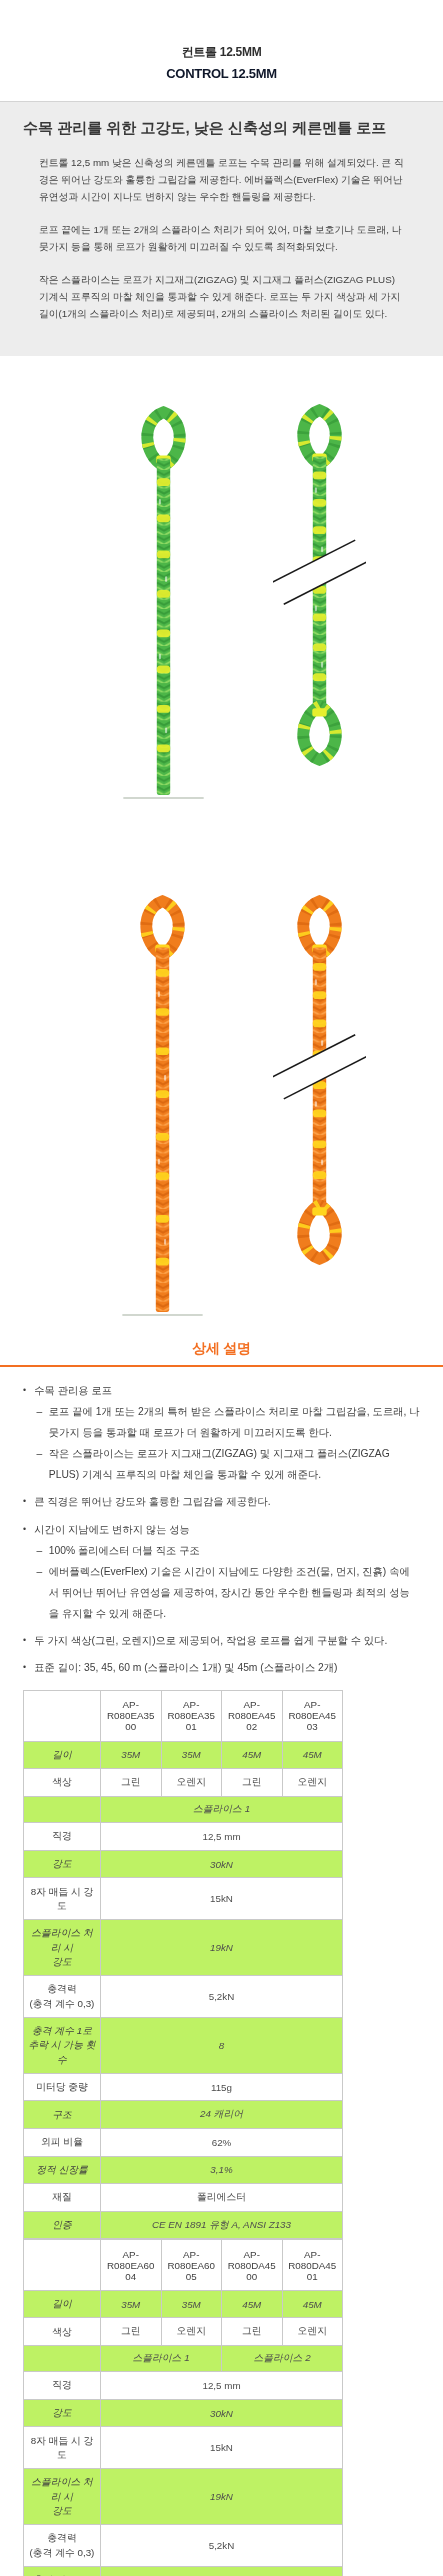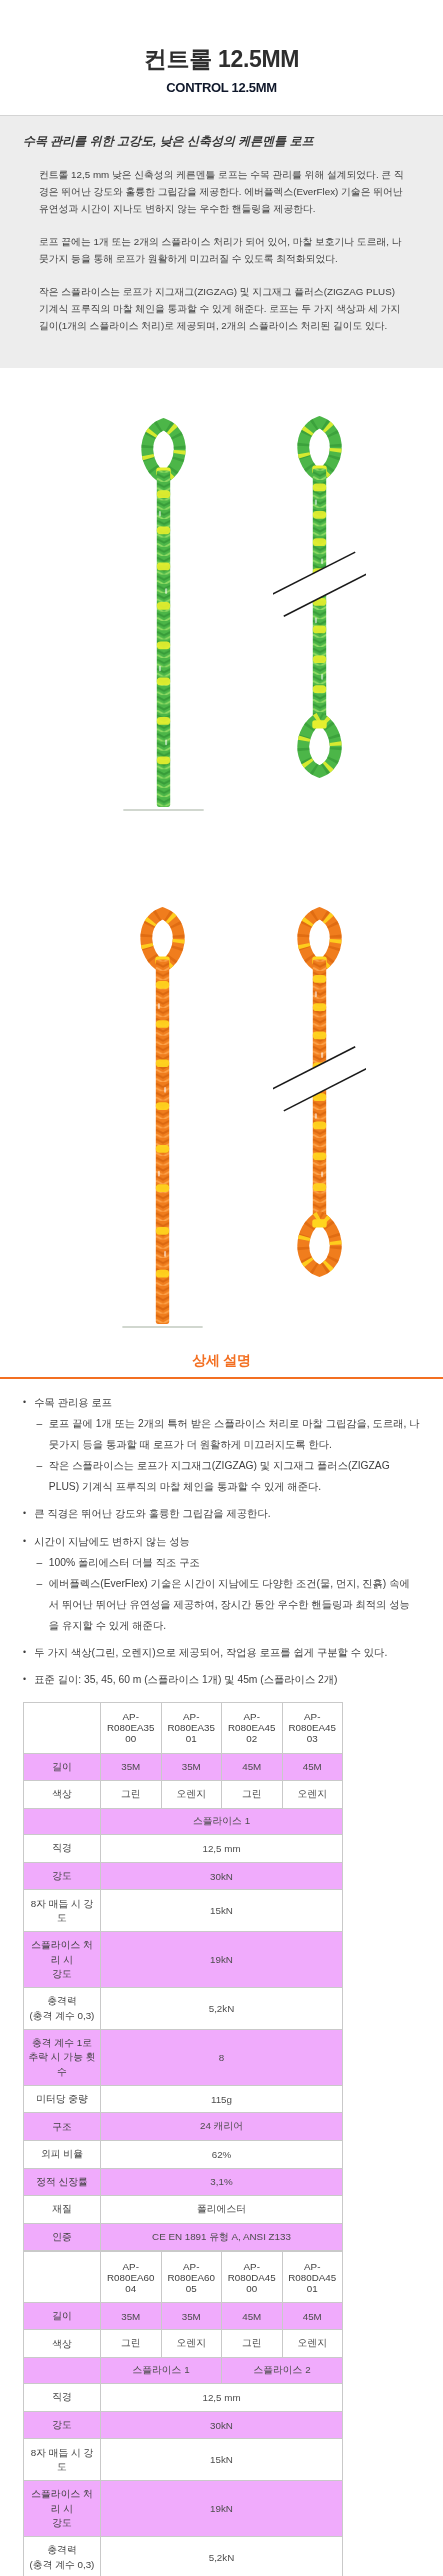--- a/index.html
+++ b/index.html
@@ -1,26 +1,26 @@
 <!DOCTYPE html>
 <html lang="ko" style="font-size:8.2px"><head>
 <meta charset="utf-8">
 <style>
   html,body{margin:0;padding:0;background:#ffffff;}
   body{width:443px;font-family:"Liberation Sans","DejaVu Sans",sans-serif;color:#3c3c3c;}
   .page{width:443px;overflow:hidden;}
 
   
   .product-header{padding-top:44px;text-align:center;}
-  .product-header h1{margin:0 0 5.2px 0;font-size:23px;font-weight:bold;color:#2e2e2e;letter-spacing:-0.3px;}
+  .product-header h1{margin:0 0 5.2px 0;font-size:12px;font-weight:bold;color:#2e2e2e;letter-spacing:-0.3px;}
   .product-header h2{margin:0 0 19.6px 0;font-size:13px;font-weight:bold;color:#0f172a;letter-spacing:-0.3px;}
 
   
   .intro-box{background:#ededed;border-top:0.5px solid #d4d4d4;padding:17.5px 23px 17.5px 23px;}
-  .intro-box .intro-heading{margin:0 0 8.2px 0;font-size:12px;font-weight:bold;color:#383838;font-style:italic;}
+  .intro-box .intro-heading{margin:0 0 8.2px 0;font-size:15px;font-weight:bold;color:#383838;}
   .intro-box p{margin:16px;font-size:9.8px;line-height:17px;color:#404040;}
 
   
   .ropes{position:relative;height:974px;background:#fff;}
   .rope{position:absolute;}
   .rope svg{display:block;}
 
   
   .section-heading{margin:10.3px 0 7.2px 0;text-align:center;font-size:14px;font-weight:bold;color:#f36f21;letter-spacing:-0.3px;}
   .orange-rule{border:none;height:1.5px;background:#f36f21;margin:0 0 13.4px 0;}
@@ -33,21 +33,21 @@
   .sub-item{margin-left:13.4px;}
   .sub-item .marker{width:12.4px;flex:none;}
   .btxt{flex:1;}
 
   
   .spec-table{width:320px;margin:11.3px 23px 0 23px;border-collapse:collapse;table-layout:fixed;}
   .spec-table.second{margin-top:0;}
   .spec-table td{border:0.5px solid #c9c9c9;text-align:center;vertical-align:middle;
                  font-size:9.8px;color:#4d4d4d;padding:6.2px 3.1px;background:#fff;}
   .spec-table{border-top:1px solid #6e6e6e;}
-  .spec-table tr.gray td{background:#f0abfc;}
+  .spec-table tr.gray td{background:#bef264;font-style:italic;}
   .spec-table td.lbl{white-space:pre-line;line-height:1.45;color:#3f3f3f;}
   .spec-table td.model{font-size:9.8px;color:#3f3f3f;padding:8.2px 2.1px;}
   .col-label{width:77px;}
 </style>
 </head>
 <body>
 
 <div class="page">
 
   <div class="product-header">

